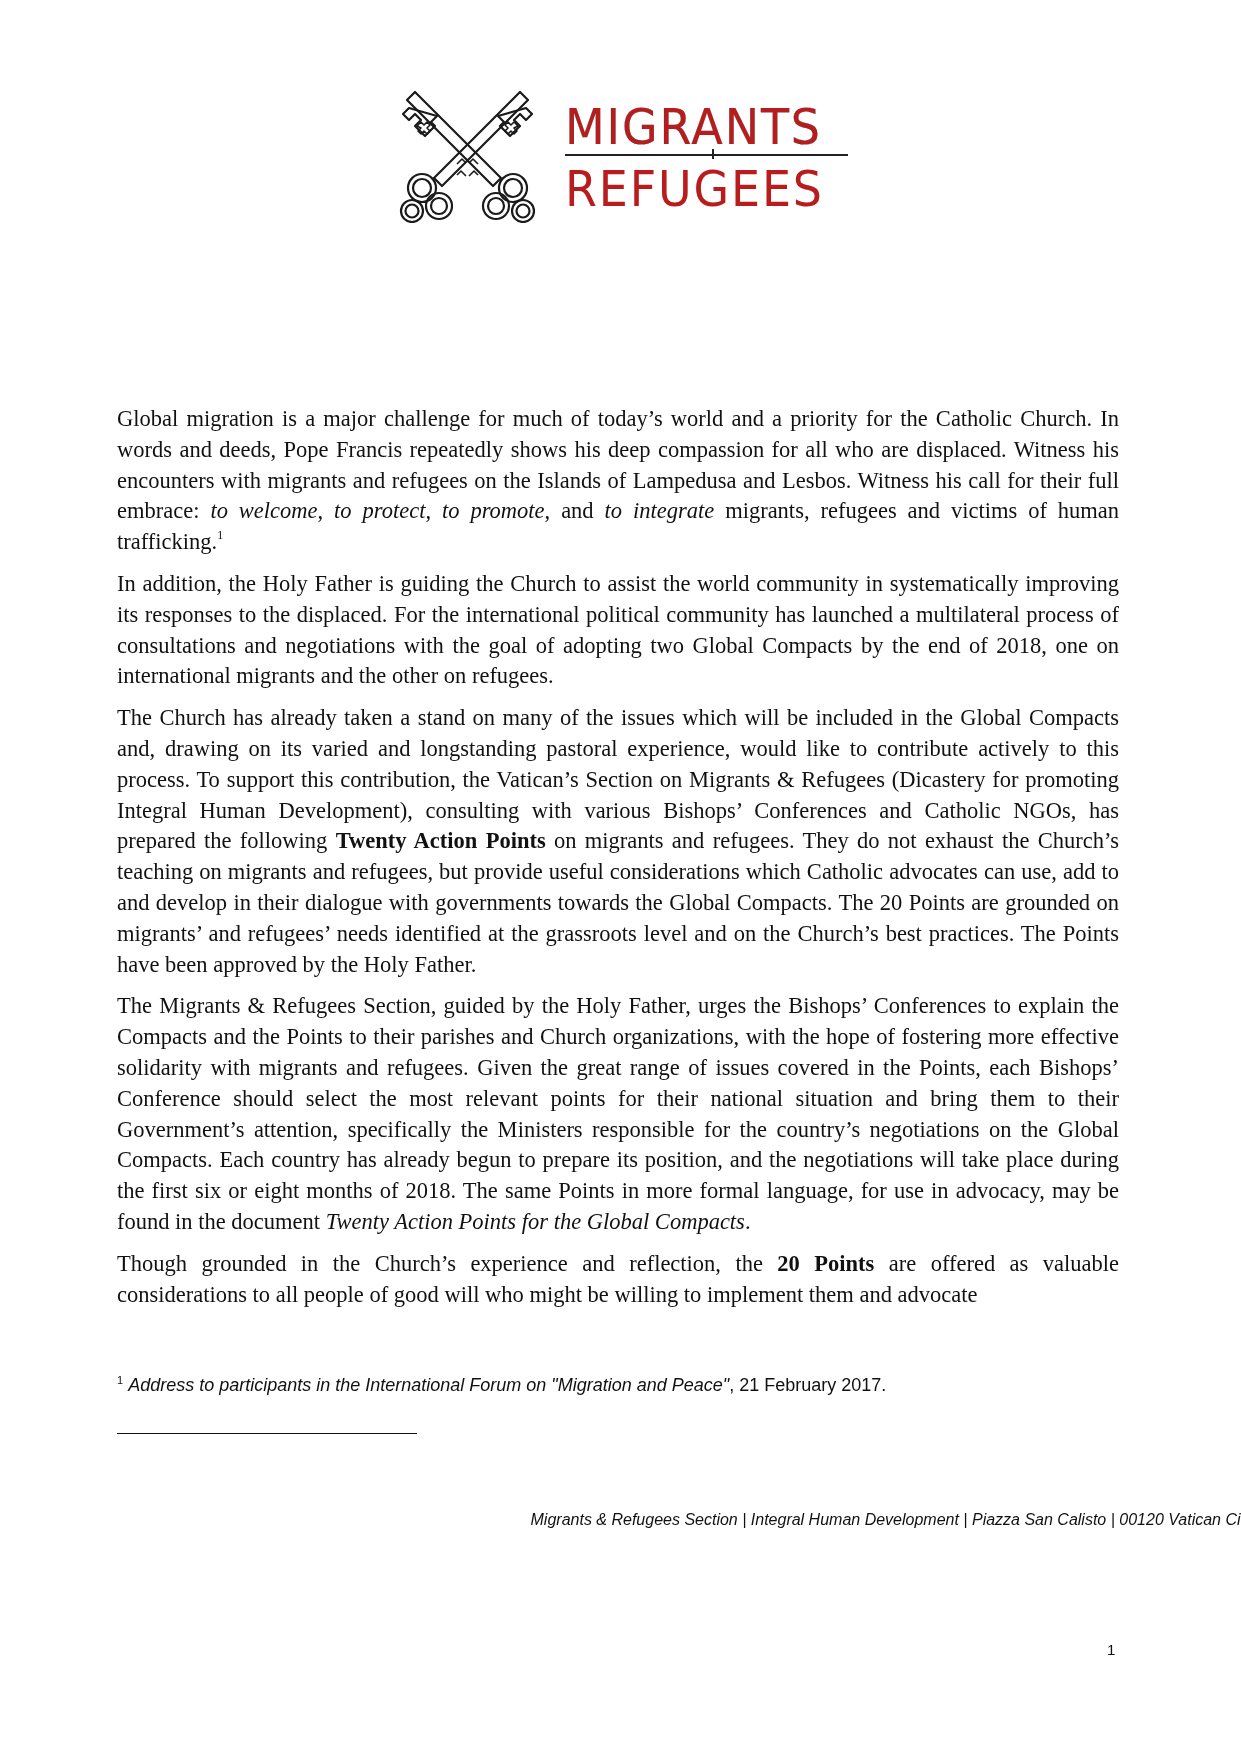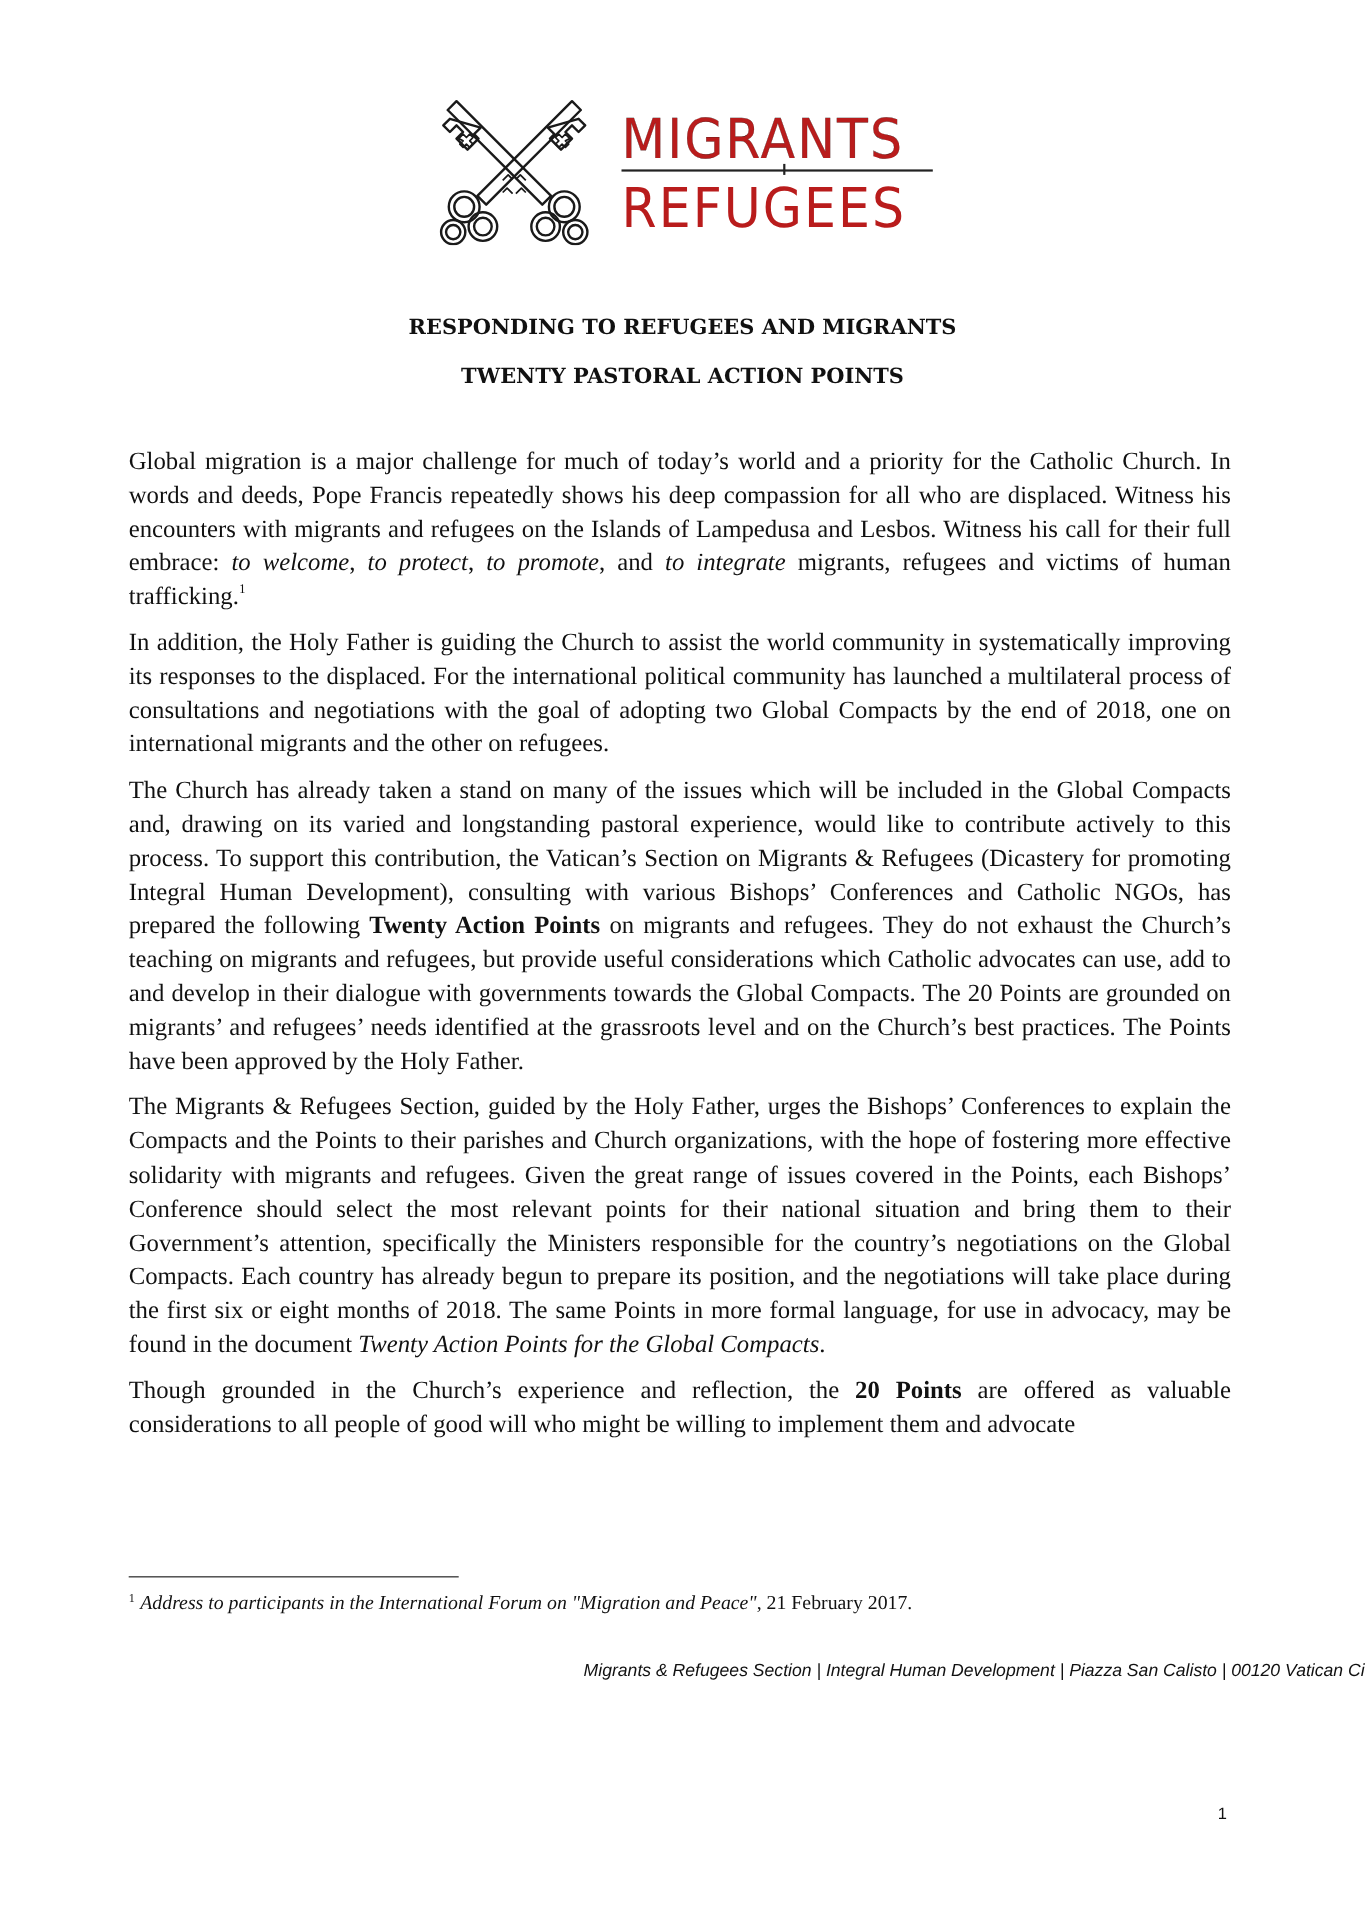--- a/index.html
+++ b/index.html
@@ -17,21 +17,21 @@
   .titles { position: absolute; left: 0; top: 276px; width: 1241px; text-align: center; font-family: "DejaVu Serif", serif; font-weight: bold; font-size: 19px; line-height: 44px; }
   .titles div { white-space: nowrap; }
 
   .body-text { position: absolute; left: 117px; top: 404px; width: 1002px; font-family: "Liberation Serif", serif; font-size: 22.5px; line-height: 30.8px; text-align: justify; }
   .body-text p { margin: 0 0 11px 0; }
   .body-text em { font-style: italic; }
   .body-text b { font-weight: bold; }
   .sup { font-size: 12px; vertical-align: 10px; line-height: 0; }
 
   .fn-rule { position: absolute; left: 117px; top: 1433px; width: 300px; height: 1px; background: #111; }
-  .footnote { position: absolute; left: 117px; top: 1445px; width: 1000px; font-family: Liberation Serif, serif; font-size: 18px; line-height: 24px; white-space: nowrap; }
+  .footnote { position: absolute; left: 117px; top: 1373px; width: 1000px; font-family: Liberation Sans, sans-serif; font-size: 18px; line-height: 24px; white-space: nowrap; }
   .footnote .fnmark { font-size: 11px; vertical-align: 7px; line-height: 0; margin-right: 5px; }
   .footnote em { font-style: italic; }
 
   .footer { position: absolute; left: 12px; top: 1506px; width: 1241px; text-align: right; font-family: "Liberation Sans", sans-serif; font-size: 16px; line-height: 27px; color: #111; font-style: italic; }
   .footer div { white-space: nowrap; }
 
   .page-number { position: absolute; left: 1107px; top: 1641px; font-family: "Liberation Sans", sans-serif; font-size: 15px; color: #111; }
 </style>
 </head>
 <body>
@@ -68,24 +68,20 @@
       </g>
     </svg>
     <div class="logo-text">
       <div class="logo-word1">MIGRANTS</div>
       <div class="logo-rule"></div>
       <div class="logo-tick"></div>
       <div class="logo-word2">REFUGEES</div>
     </div>
   </div>
 
-  <div class="titles">
-    <div>RESPONDING TO REFUGEES AND MIGRANTS</div>
-    <div>TWENTY PASTORAL ACTION POINTS</div>
-  </div>
 
   <div class="body-text">
     <p><span>Global migration is a major challenge for much of today’s world and a priority for the Catholic Church. In words and deeds, Pope Francis repeatedly shows his deep compassion for all who are displaced. Witness his encounters with migrants and refugees on the Islands of Lampedusa and Lesbos. Witness his call for their full embrace: </span><em>to welcome</em><span>, </span><em>to protect</em><span>, </span><em>to promote</em><span>, and </span><em>to integrate</em><span> migrants, refugees and victims of human trafficking.</span><a class="sup">1</a></p>
 
     <p>In addition, the Holy Father is guiding the Church to assist the world community in systematically improving its responses to the displaced. For the international political community has launched a multilateral process of consultations and negotiations with the goal of adopting two Global Compacts by the end of 2018, one on international migrants and the other on refugees.</p>
 
     <p><span>The Church has already taken a stand on many of the issues which will be included in the Global Compacts and, drawing on its varied and longstanding pastoral experience, would like to contribute actively to this process. To support this contribution, the Vatican’s Section on Migrants &amp; Refugees (Dicastery for promoting Integral Human Development), consulting with various Bishops’ Conferences and Catholic NGOs, has prepared the following </span><b>Twenty Action Points</b><span> on migrants and refugees. They do not exhaust the Church’s teaching on migrants and refugees, but provide useful considerations which Catholic advocates can use, add to and develop in their dialogue with governments towards the Global Compacts. The 20 Points are grounded on migrants’ and refugees’ needs identified at the grassroots level and on the Church’s best practices. The Points have been approved by the Holy Father.</span></p>
 
     <p><span>The Migrants &amp; Refugees Section, guided by the Holy Father, urges the Bishops’ Conferences to explain the Compacts and the Points to their parishes and Church organizations, with the hope of fostering more effective solidarity with migrants and refugees. Given the great range of issues covered in the Points, each Bishops’ Conference should select the most relevant points for their national situation and bring them to their Government’s attention, specifically the Ministers responsible for the country’s negotiations on the Global Compacts. Each country has already begun to prepare its position, and the negotiations will take place during the first six or eight months of 2018. The same Points in more formal language, for use in advocacy, may be found in the document </span><em>Twenty Action Points for the Global Compacts</em><span>.</span></p>
 

